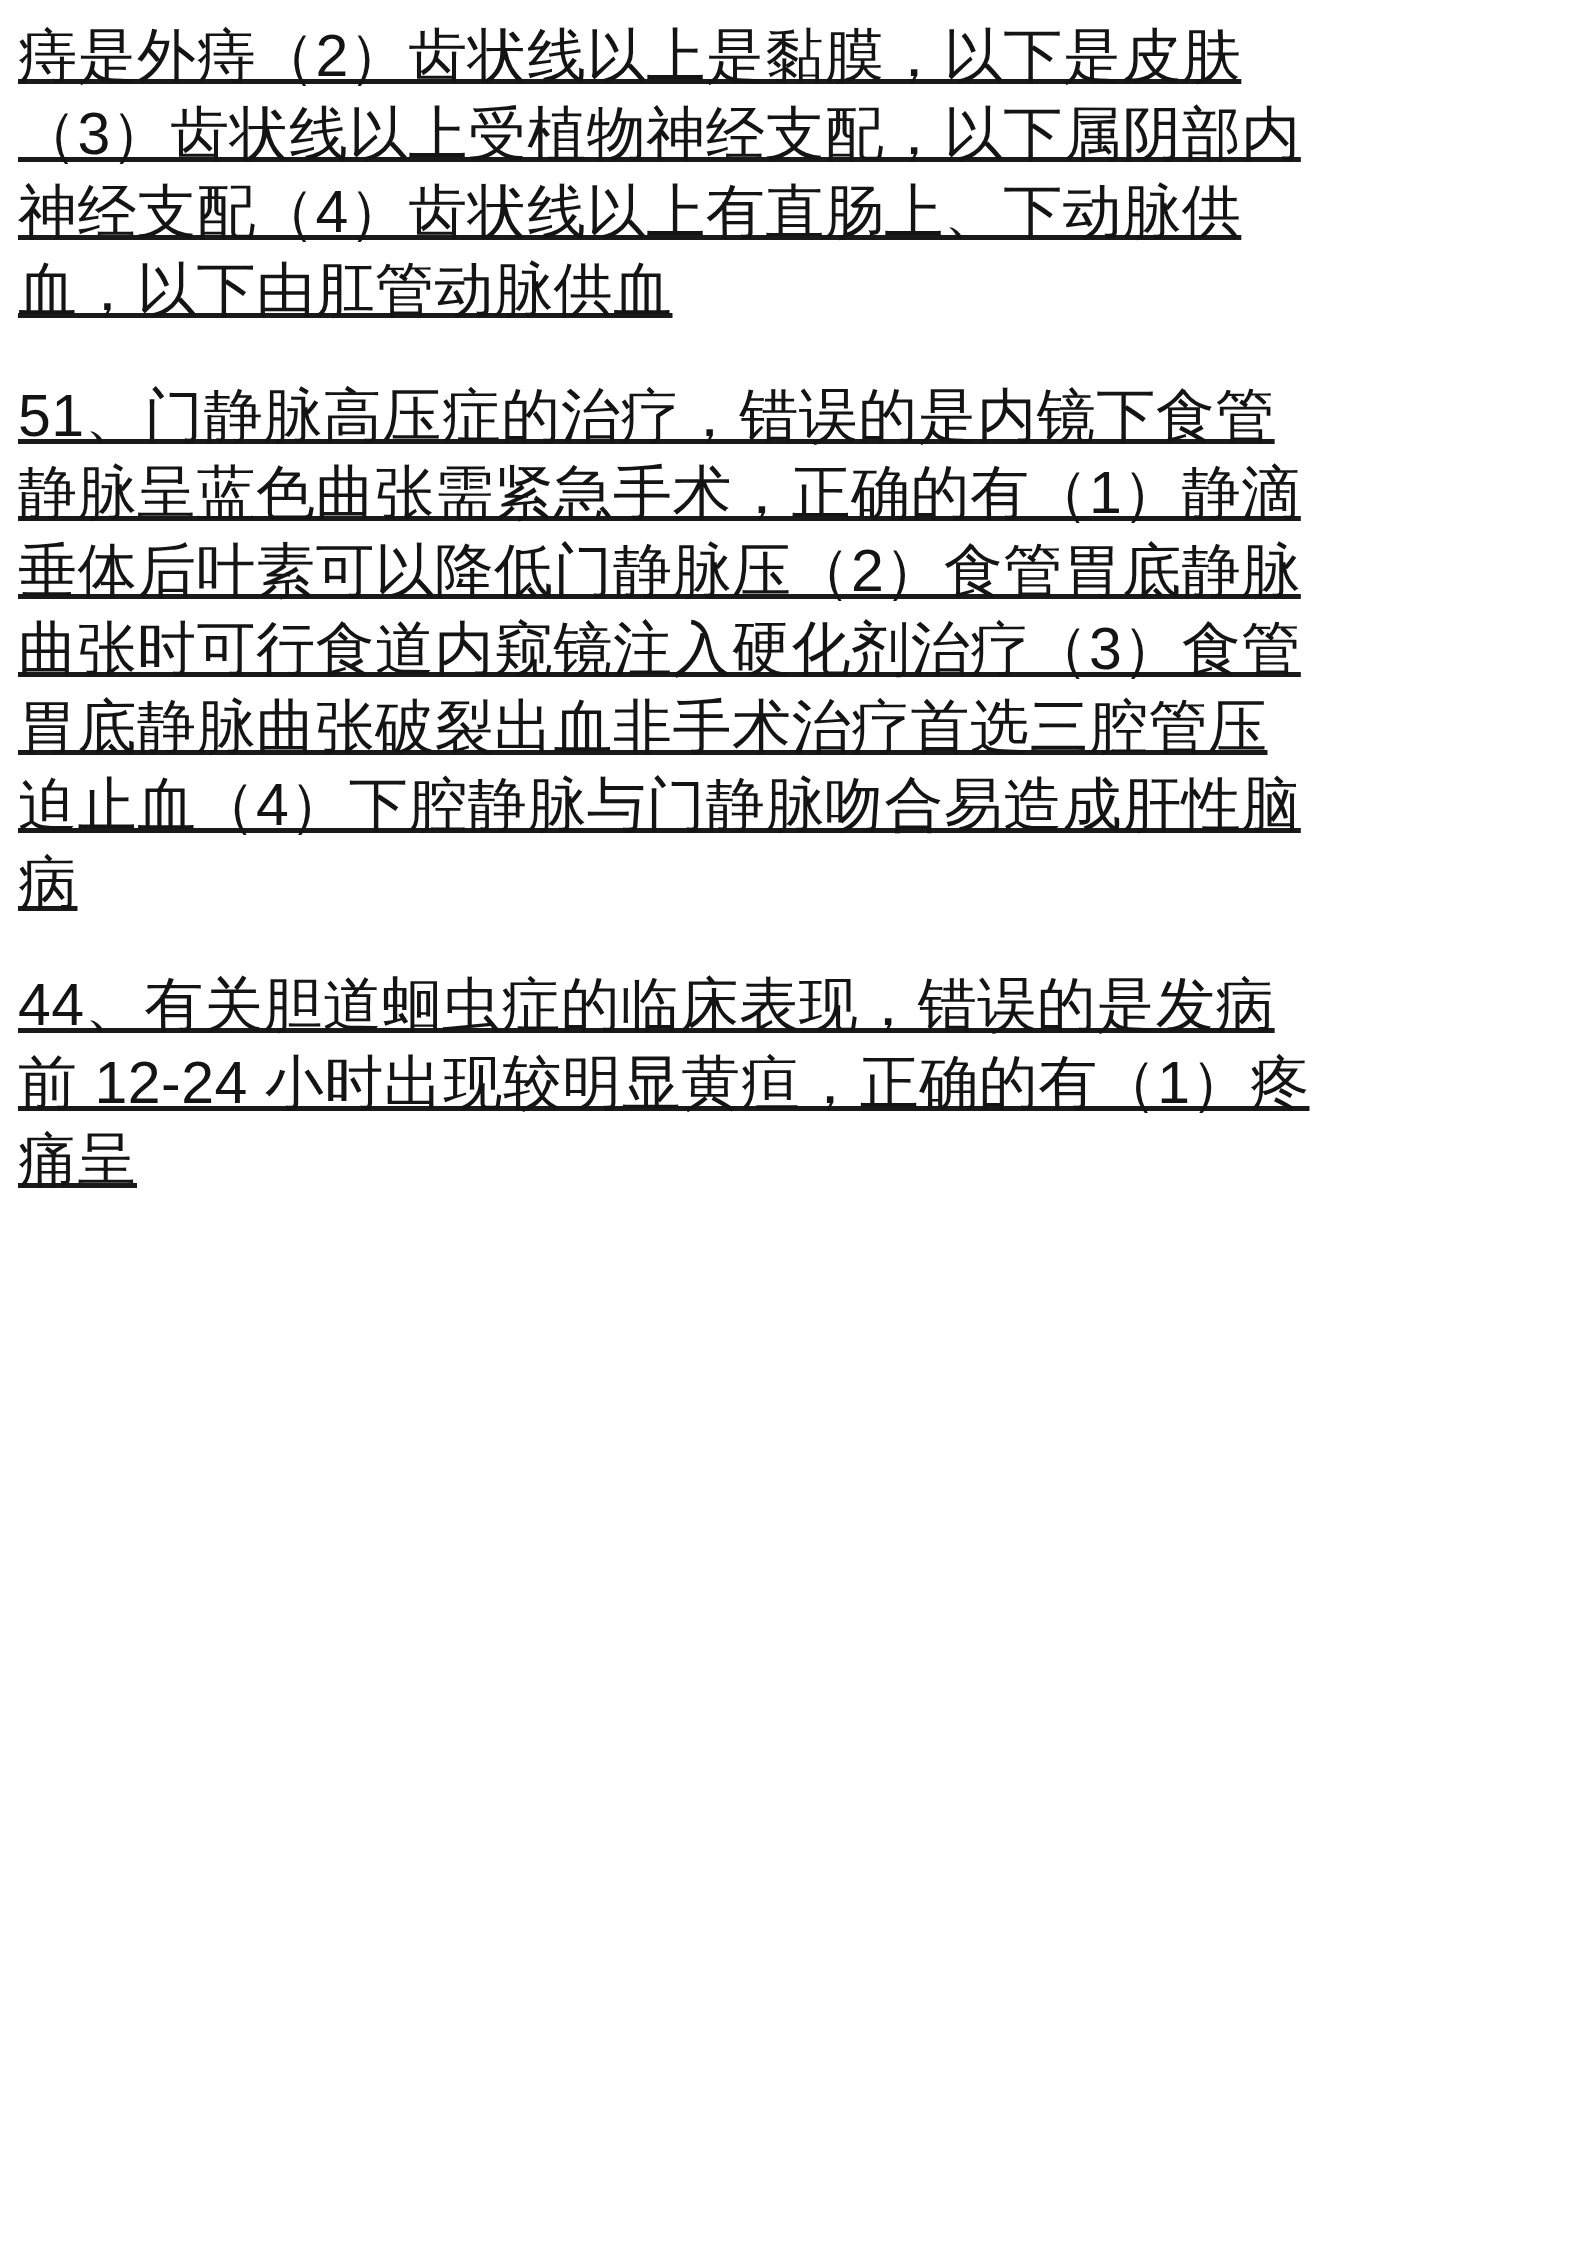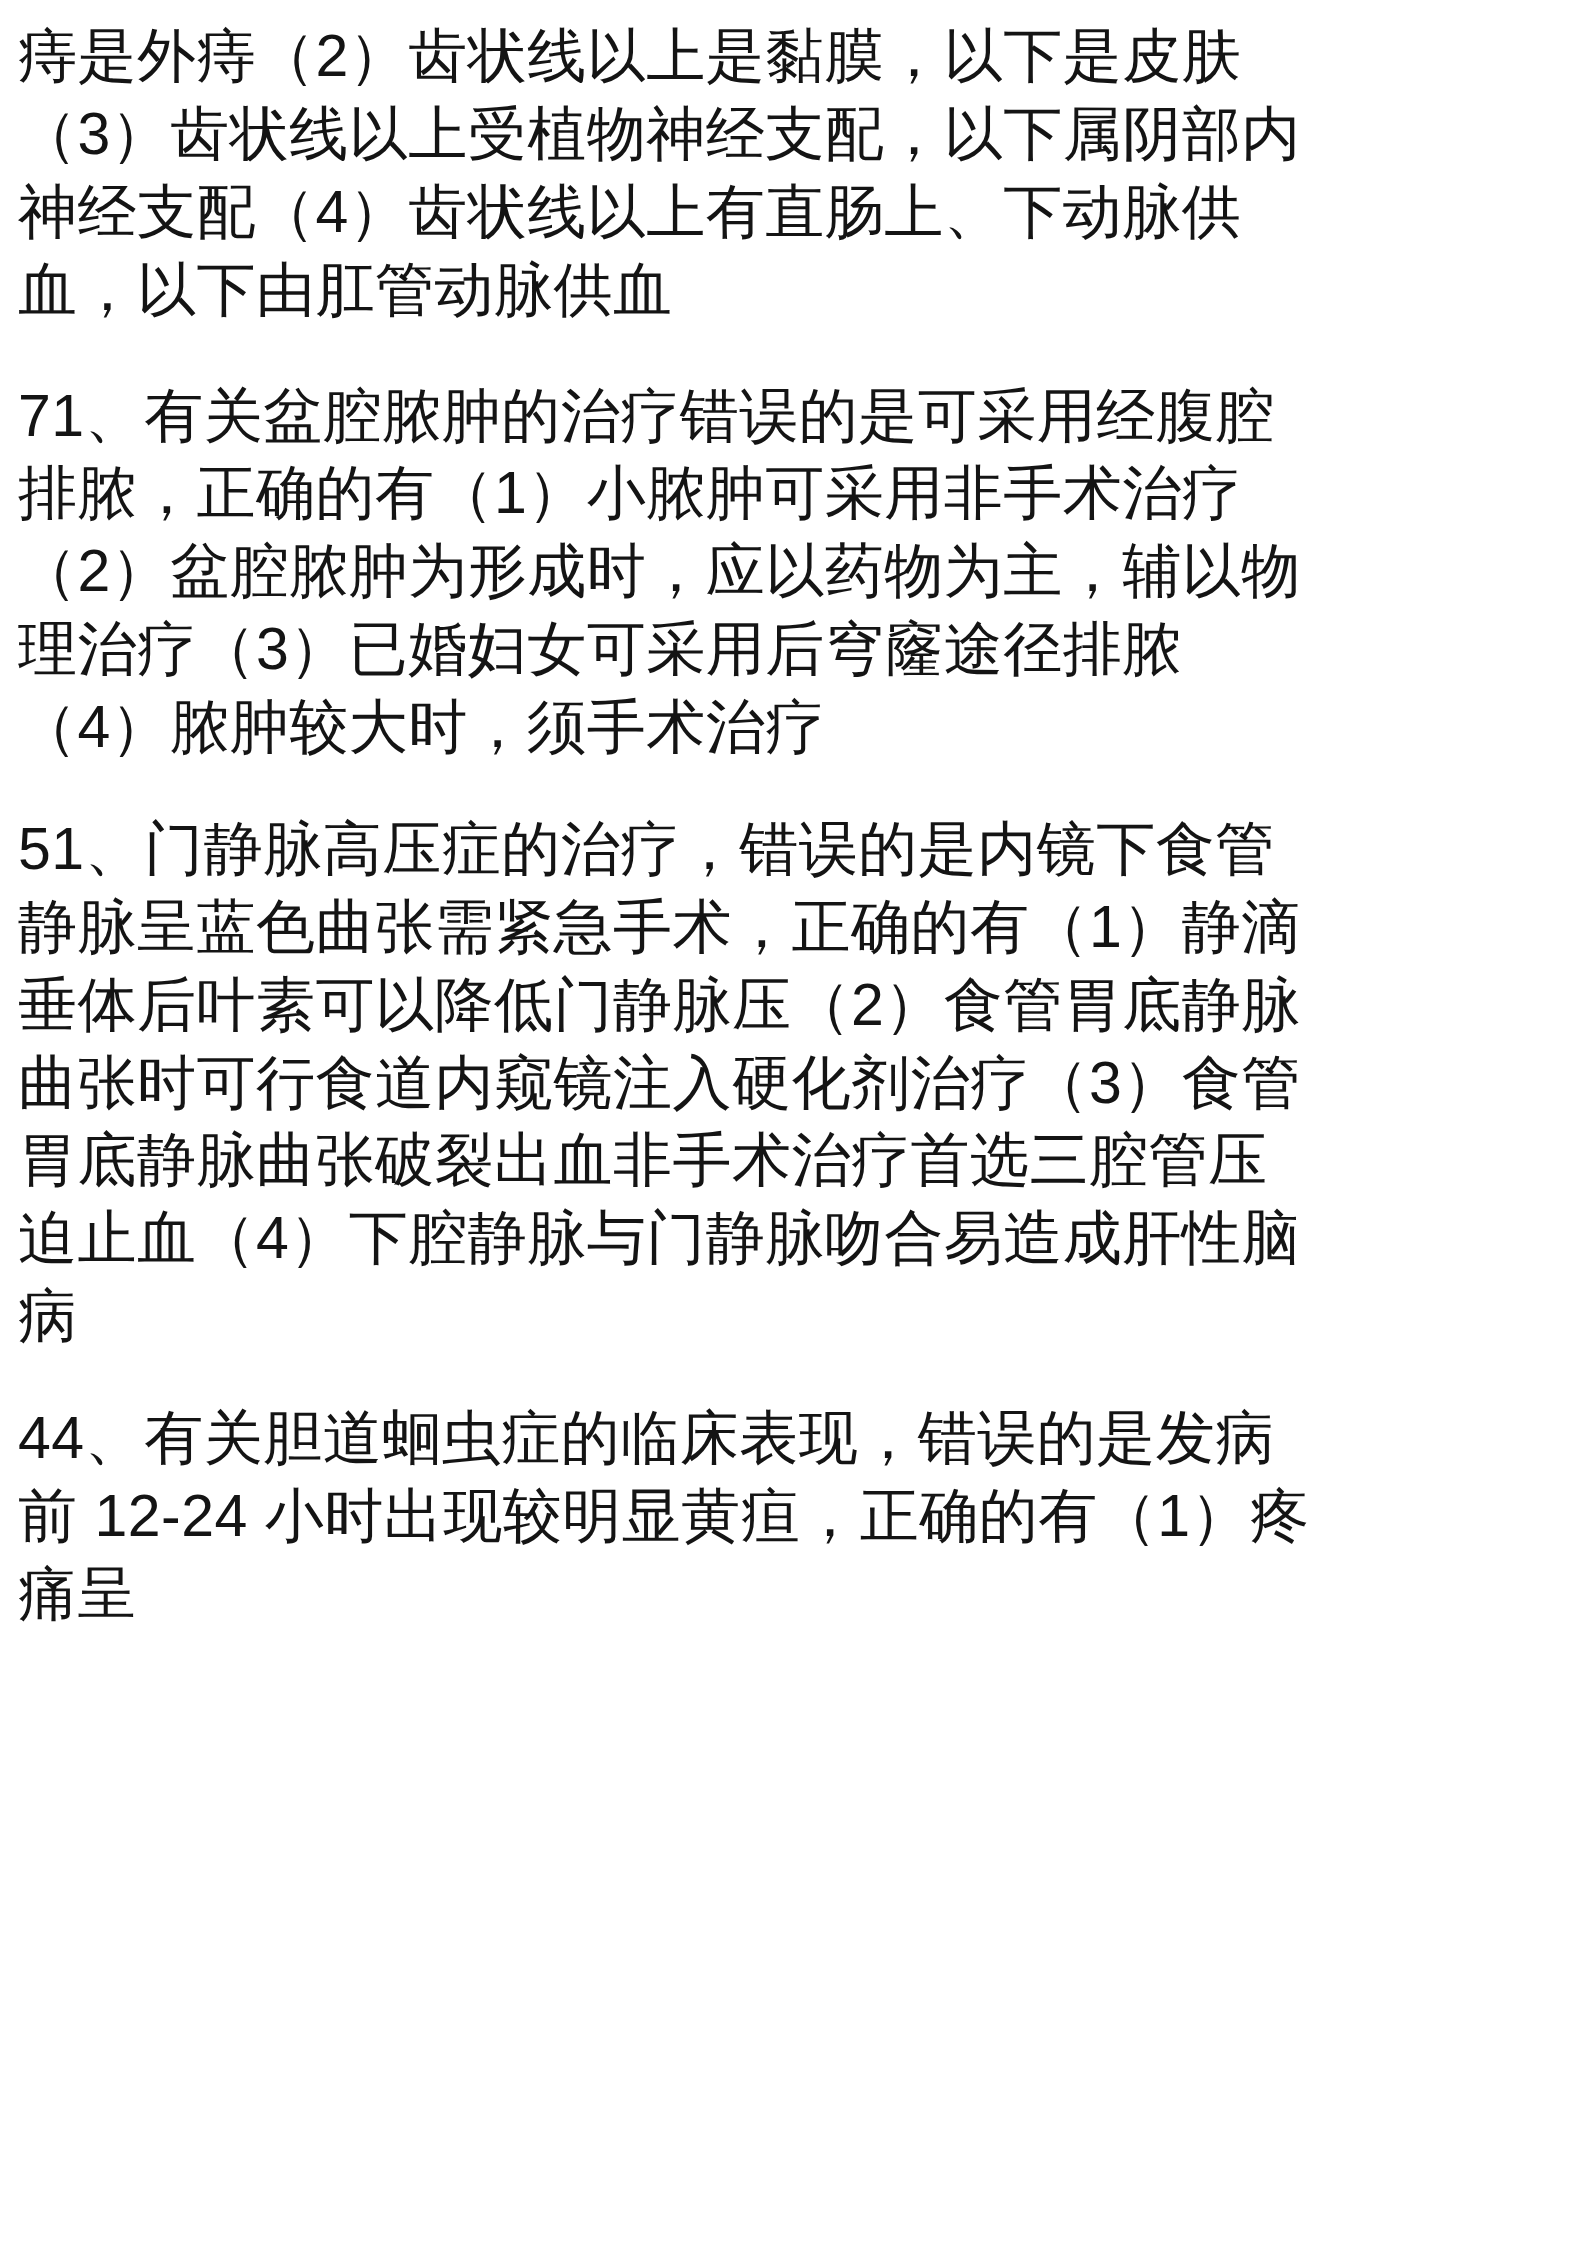--- a/index.html
+++ b/index.html
@@ -13,20 +13,21 @@
     font-family: "Liberation Sans", "DejaVu Sans", sans-serif;
     color: #1a1a1a;
     -webkit-font-smoothing: antialiased;
   }
   .page {
     box-sizing: border-box;
     width: 1336px;
     min-height: 2245px;
     padding: 18px 22px 20px 18px;
     background: #ffffff;
+    text-decoration: underline;
   }
   .para {
     font-size: 59px;
     line-height: 1.32;
     letter-spacing: 0.5px;
     margin: 0 0 44px 0;
     text-align: left;
     font-weight: 400;
     color: #141414;
     word-break: break-all;
@@ -36,16 +37,15 @@
   }
   .para-continued {
     margin-bottom: 48px;
   }
 </style>
 </head>
 <body>
 
 <div class="page">
   <p class="para para-continued">痔是外痔（2）齿状线以上是黏膜，以下是皮肤（3）齿状线以上受植物神经支配，以下属阴部内神经支配（4）齿状线以上有直肠上、下动脉供血，以下由肛管动脉供血</p>
-  <p class="para">71、有关盆腔脓肿的治疗错误的是可采用经腹腔排脓，正确的有（1）小脓肿可采用非手术治疗（2）盆腔脓肿为形成时，应以药物为主，辅以物理治疗（3）已婚妇女可采用后穹窿途径排脓（4）脓肿较大时，须手术治疗</p>
   <p class="para">51、门静脉高压症的治疗，错误的是内镜下食管静脉呈蓝色曲张需紧急手术，正确的有（1）静滴垂体后叶素可以降低门静脉压（2）食管胃底静脉曲张时可行食道内窥镜注入硬化剂治疗（3）食管胃底静脉曲张破裂出血非手术治疗首选三腔管压迫止血（4）下腔静脉与门静脉吻合易造成肝性脑病</p>
   <p class="para">44、有关胆道蛔虫症的临床表现，错误的是发病前 12-24 小时出现较明显黄疸，正确的有（1）疼痛呈</p>
 </div>
 
 </body></html>

